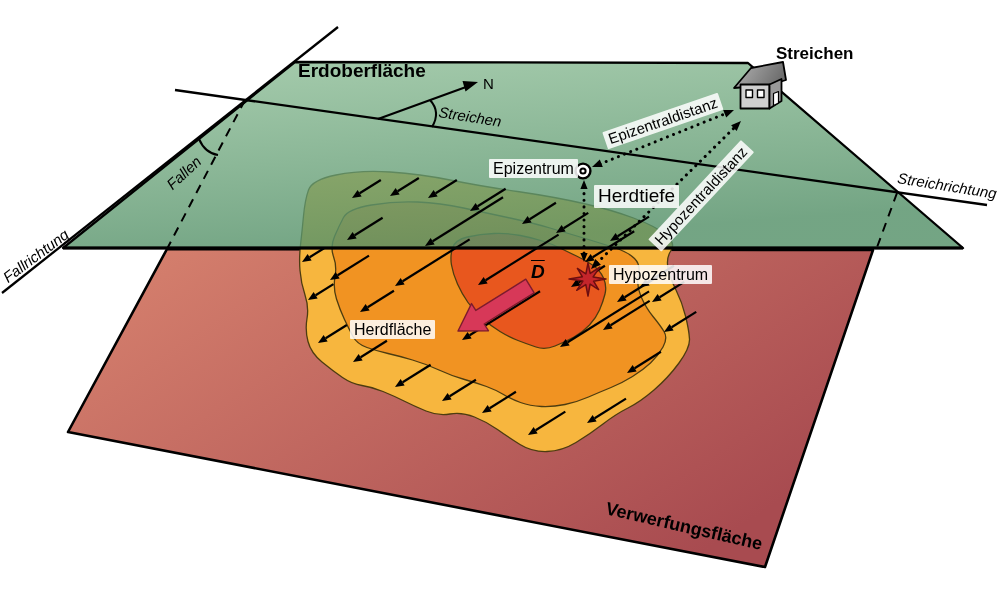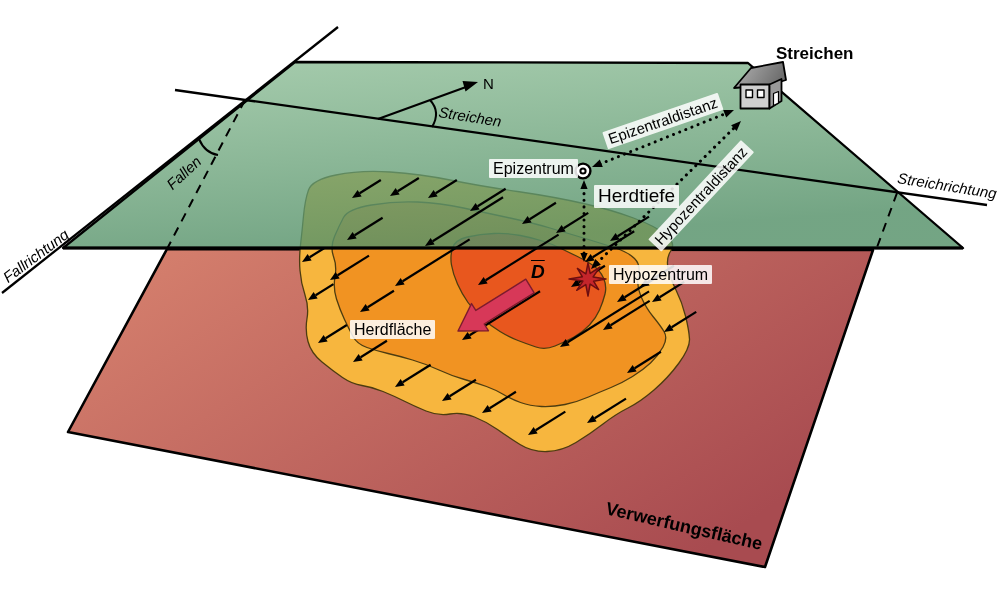--- a/index.html
+++ b/index.html
@@ -154,20 +154,21 @@
   <g stroke="#000" stroke-linejoin="round">
     <polygon points="734,88 751,68 783,62 786,80 770,85" fill="url(#roofGrad)" stroke-width="1.8"></polygon>
     <rect x="740.5" y="84.5" width="29" height="24" stroke-width="1.8" fill="#cfcfcf"></rect>
     <polygon points="769.5,84.5 781.5,79 781.5,101 769.5,108.5" stroke-width="1.8" fill="#9a9a9a"></polygon>
     <rect x="746" y="90" width="6.5" height="7.5" fill="#fff" stroke-width="1.4"></rect>
     <rect x="757.5" y="90" width="6.5" height="7.5" fill="#fff" stroke-width="1.4"></rect>
     <polygon points="773.5,93.5 778.5,91.5 778.5,103 773.5,105.5" fill="#fff" stroke-width="1.2"></polygon>
   </g>
 </svg>
 
+<div class="lbl bold" style="left:298px;top:60px;font-size:19px;">Erdoberfläche</div>
 
 <div class="lbl bold" style="left:776px;top:44px;font-size:17px;">Streichen</div>
 
 <div class="lbl" style="left:483px;top:75px;font-size:15px;">N</div>
 
 <div class="lbl ital ctr" style="left:470px;top:117px;font-size:15px;transform:translate(-50%,-50%) rotate(9deg);">Streichen</div>
 
 <div class="lbl ital ctr" style="left:947px;top:186px;font-size:15px;transform:translate(-50%,-50%) rotate(9deg);">Streichrichtung</div>
 
 <div class="lbl ital ctr" style="left:36px;top:256px;font-size:15px;transform:translate(-50%,-50%) rotate(-37deg);">Fallrichtung</div>

